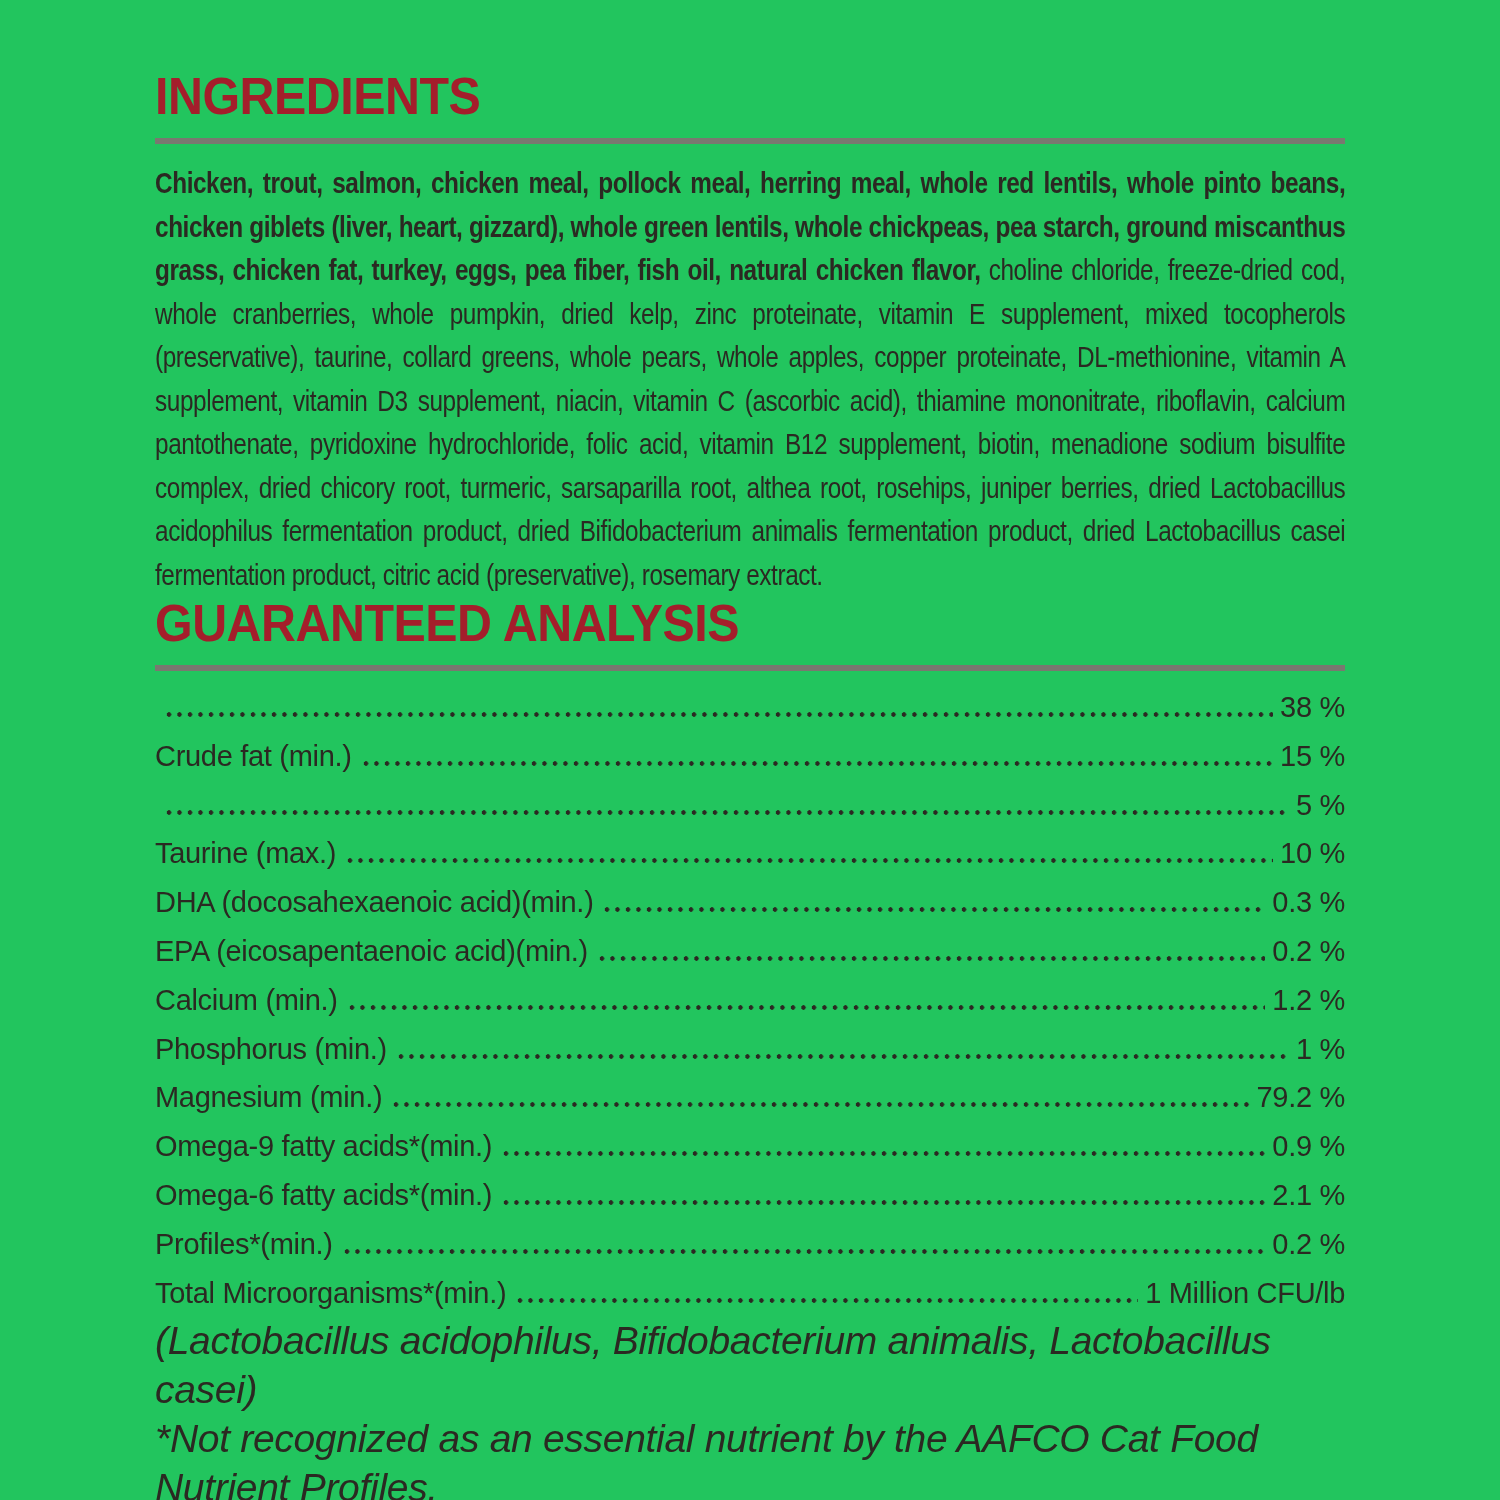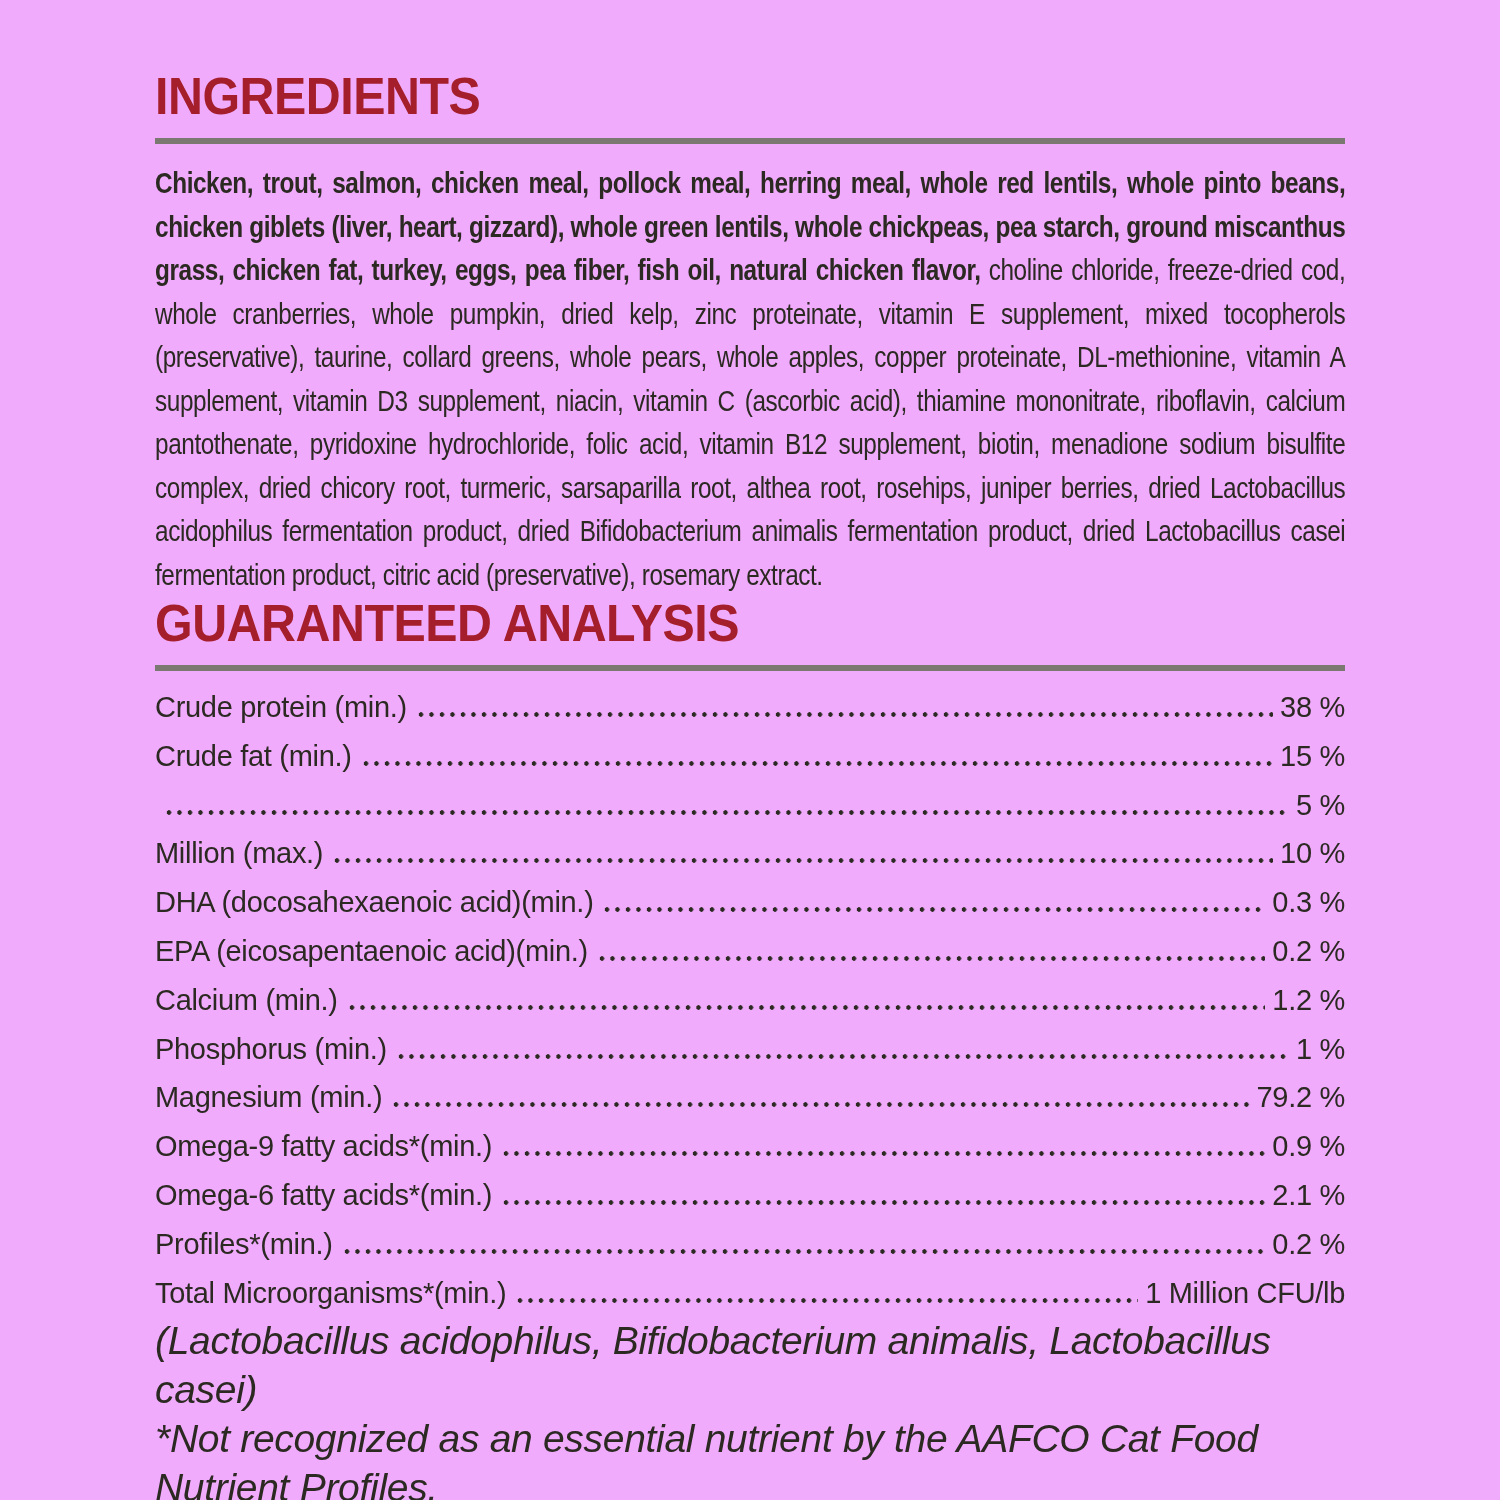--- a/index.html
+++ b/index.html
@@ -6,21 +6,21 @@
   body {
     width: 1500px; height: 1500px;
     background: #efebd8;
     font-family: "Liberation Sans", sans-serif;
     color: #2b2922;
     overflow: hidden;
   }
   .page {
     position: relative;
     width: 1500px; height: 1500px;
-    background: #f0abfc;
+    background: #22c55e;
   }
   .content {
     position: absolute;
     left: 155px; top: 70px;
     width: 1190px;
   }
   .section-title {
     margin: 0;
     font-size: 52px;
     line-height: 52px;
@@ -86,38 +86,37 @@
         <strong>Chicken, trout, salmon, chicken meal, pollock meal, herring meal, whole red lentils, whole pinto beans, chicken giblets (liver, heart, gizzard), whole green lentils, whole chickpeas, pea starch, ground miscanthus grass, chicken fat, turkey, eggs, pea fiber, fish oil, natural chicken flavor,</strong><span> choline chloride, freeze-dried cod, whole cranberries, whole pumpkin, dried kelp, zinc proteinate, vitamin E supplement, mixed tocopherols (preservative), taurine, collard greens, whole pears, whole apples, copper proteinate, DL-methionine, vitamin A supplement, vitamin D3 supplement, niacin, vitamin C (ascorbic acid), thiamine mononitrate, riboflavin, calcium pantothenate, pyridoxine hydrochloride, folic acid, vitamin B12 supplement, biotin, menadione sodium bisulfite complex, dried chicory root, turmeric, sarsaparilla root, althea root, rosehips, juniper berries, dried Lactobacillus acidophilus fermentation product, dried Bifidobacterium animalis fermentation product, dried Lactobacillus casei fermentation product, citric acid (preservative), rosemary extract.</span>
       </p>
     </section>
 
     <section class="analysis-title-wrap">
       <h1 class="section-title">GUARANTEED ANALYSIS</h1>
       <div class="rule"></div>
 
       <div class="rows" id="analysis-rows">
   <div class="row">
-    <span class="row-label">Crude protein (min.)</span>
     <span class="row-dots"></span>
     <span class="row-value">38 %</span>
   </div>
 
   <div class="row">
     <span class="row-label">Crude fat (min.)</span>
     <span class="row-dots"></span>
     <span class="row-value">15 %</span>
   </div>
 
   <div class="row">
     <span class="row-dots"></span>
     <span class="row-value">5 %</span>
   </div>
 
   <div class="row">
-    <span class="row-label">Million (max.)</span>
+    <span class="row-label">Taurine (max.)</span>
     <span class="row-dots"></span>
     <span class="row-value">10 %</span>
   </div>
 
   <div class="row">
     <span class="row-label">DHA (docosahexaenoic acid)(min.)</span>
     <span class="row-dots"></span>
     <span class="row-value">0.3 %</span>
   </div>
 

